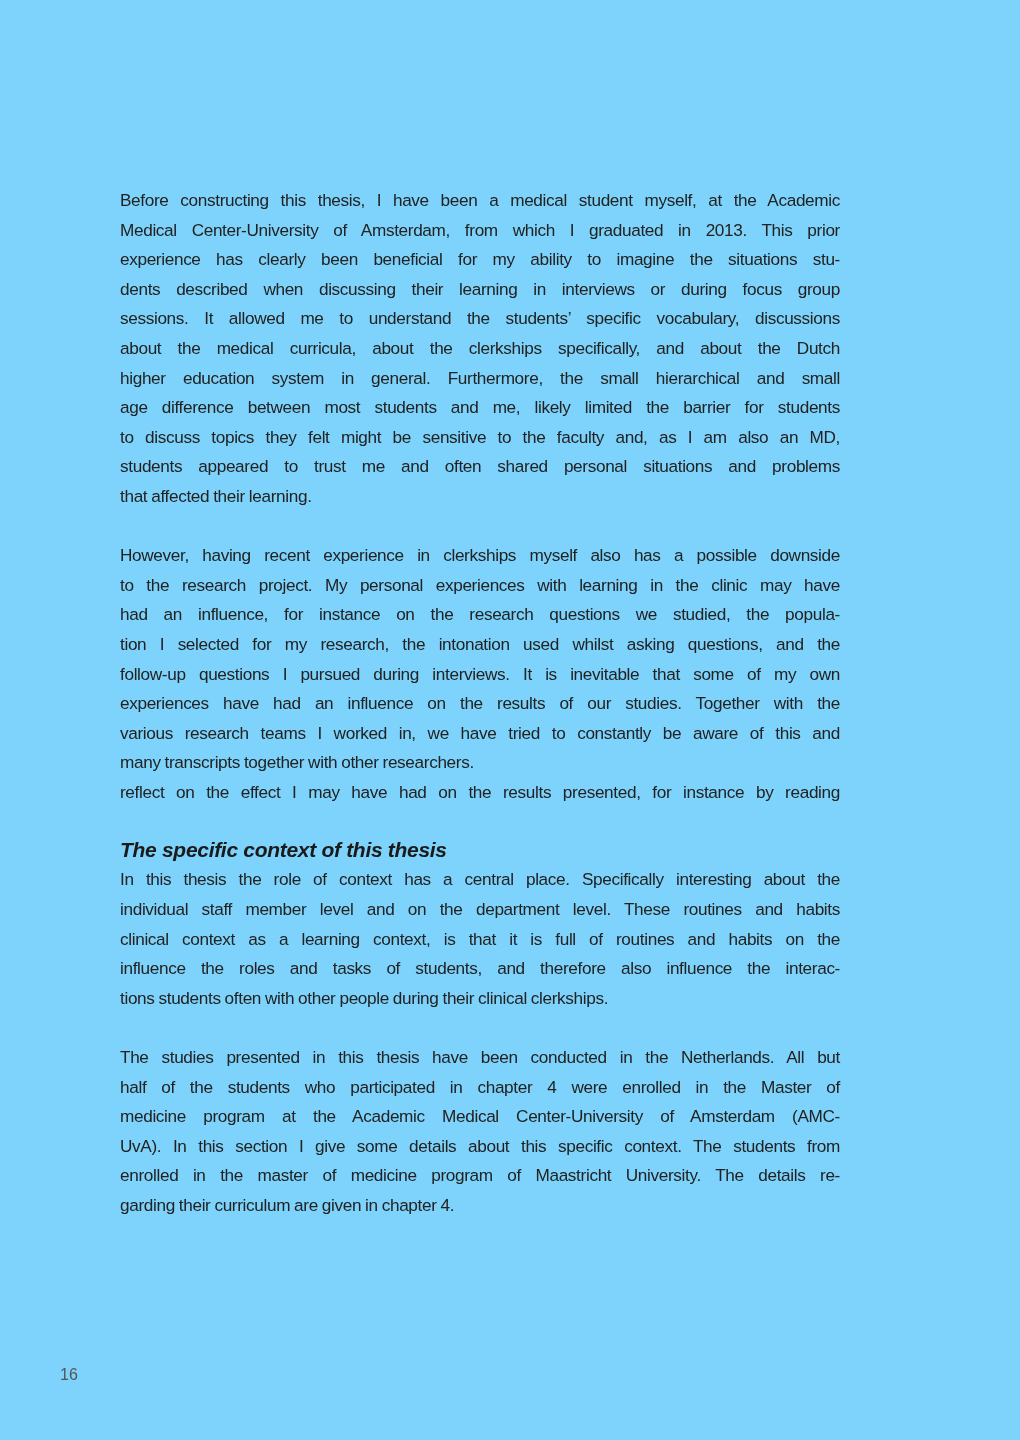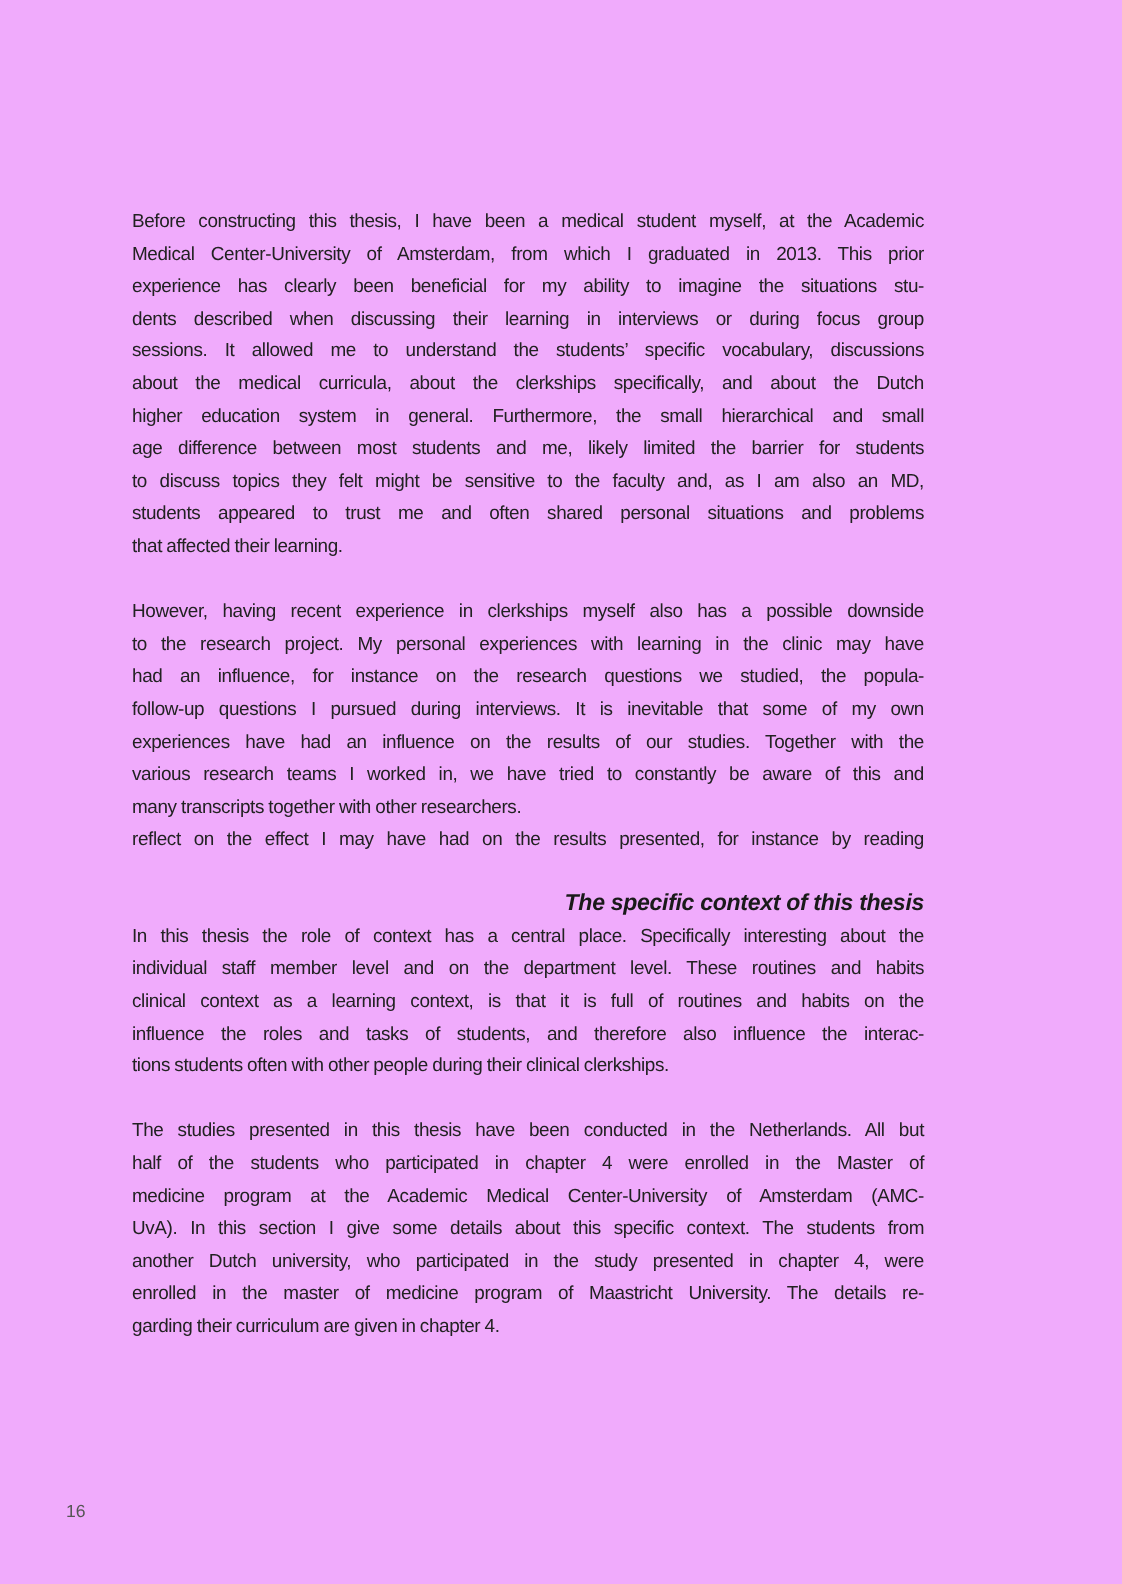--- a/index.html
+++ b/index.html
@@ -1,23 +1,23 @@
 <!DOCTYPE html>
 <html><head>
 <meta charset="utf-8">
 <style>
   html, body { margin: 0; padding: 0; background: #ffffff; }
   body { width: 1020px; height: 1440px; position: relative; overflow: hidden; }
-  .page { position: absolute; left: 0; top: 0; width: 1020px; height: 1440px; background: #f0abfc; }
+  .page { position: absolute; left: 0; top: 0; width: 1020px; height: 1440px; background: #7dd3fc; }
   .content { position: absolute; left: 120px; top: 186px; width: 720px; }
   .para { margin: 0; color: #222222; font-family: "Liberation Sans", sans-serif; font-size: 17.2px; line-height: 29.6px; letter-spacing: -0.35px; word-spacing: -0.5px; }
   .line { display: block; white-space: nowrap; text-align: justify; text-align-last: justify; }
   .line.last { text-align-last: left; }
   .gap { height: 29.6px; }
-  .heading { margin: 0; color: #1a1a1a; font-family: "Liberation Sans", sans-serif; font-style: italic; font-size: 21px; line-height: 30px; letter-spacing: -0.3px; text-align: right; }
+  .heading { margin: 0; color: #1a1a1a; font-family: "Liberation Sans", sans-serif; font-style: italic; font-size: 21px; line-height: 30px; letter-spacing: -0.3px; }
   .page-number { position: absolute; left: 60px; top: 1366px; font-family: "Liberation Sans", sans-serif; font-size: 16px; color: #555555; }
 </style>
 </head>
 <body>
 
 <div class="page">
   <div class="content">
 
     <p class="para">
       <span class="line">Before constructing this thesis, I have been a medical student myself, at the Academic</span>
@@ -32,20 +32,21 @@
       <span class="line">students appeared to trust me and often shared personal situations and problems</span>
       <span class="line last">that affected their learning.</span>
     </p>
 
     <div class="gap"></div>
 
     <p class="para">
       <span class="line">However, having recent experience in clerkships myself also has a possible downside</span>
       <span class="line">to the research project. My personal experiences with learning in the clinic may have</span>
       <span class="line">had an influence, for instance on the research questions we studied, the popula-</span>
+      <span class="line">tion I selected for my research, the intonation used whilst asking questions, and the</span>
       <span class="line">follow-up questions I pursued during interviews. It is inevitable that some of my own</span>
       <span class="line">experiences have had an influence on the results of our studies. Together with the</span>
       <span class="line">various research teams I worked in, we have tried to constantly be aware of this and</span>
       <span class="line last">many transcripts together with other researchers.</span>
       <span class="line">reflect on the effect I may have had on the results presented, for instance by reading</span>
     </p>
 
     <div style="height:28px"></div>
 
     <h2 class="heading">The specific context of this thesis</h2>
@@ -58,21 +59,20 @@
       <span class="line last">tions students often with other people during their clinical clerkships.</span>
     </p>
 
     <div class="gap"></div>
 
     <p class="para">
       <span class="line">The studies presented in this thesis have been conducted in the Netherlands. All but</span>
       <span class="line">half of the students who participated in chapter 4 were enrolled in the Master of</span>
       <span class="line">medicine program at the Academic Medical Center-University of Amsterdam (AMC-</span>
       <span class="line">UvA). In this section I give some details about this specific context. The students from</span>
-      <span class="line">another Dutch university, who participated in the study presented in chapter 4, were</span>
       <span class="line">enrolled in the master of medicine program of Maastricht University. The details re-</span>
       <span class="line last">garding their curriculum are given in chapter 4.</span>
     </p>
 
   </div>
 
   <div class="page-number">16</div>
 </div>
 
 </body></html>

